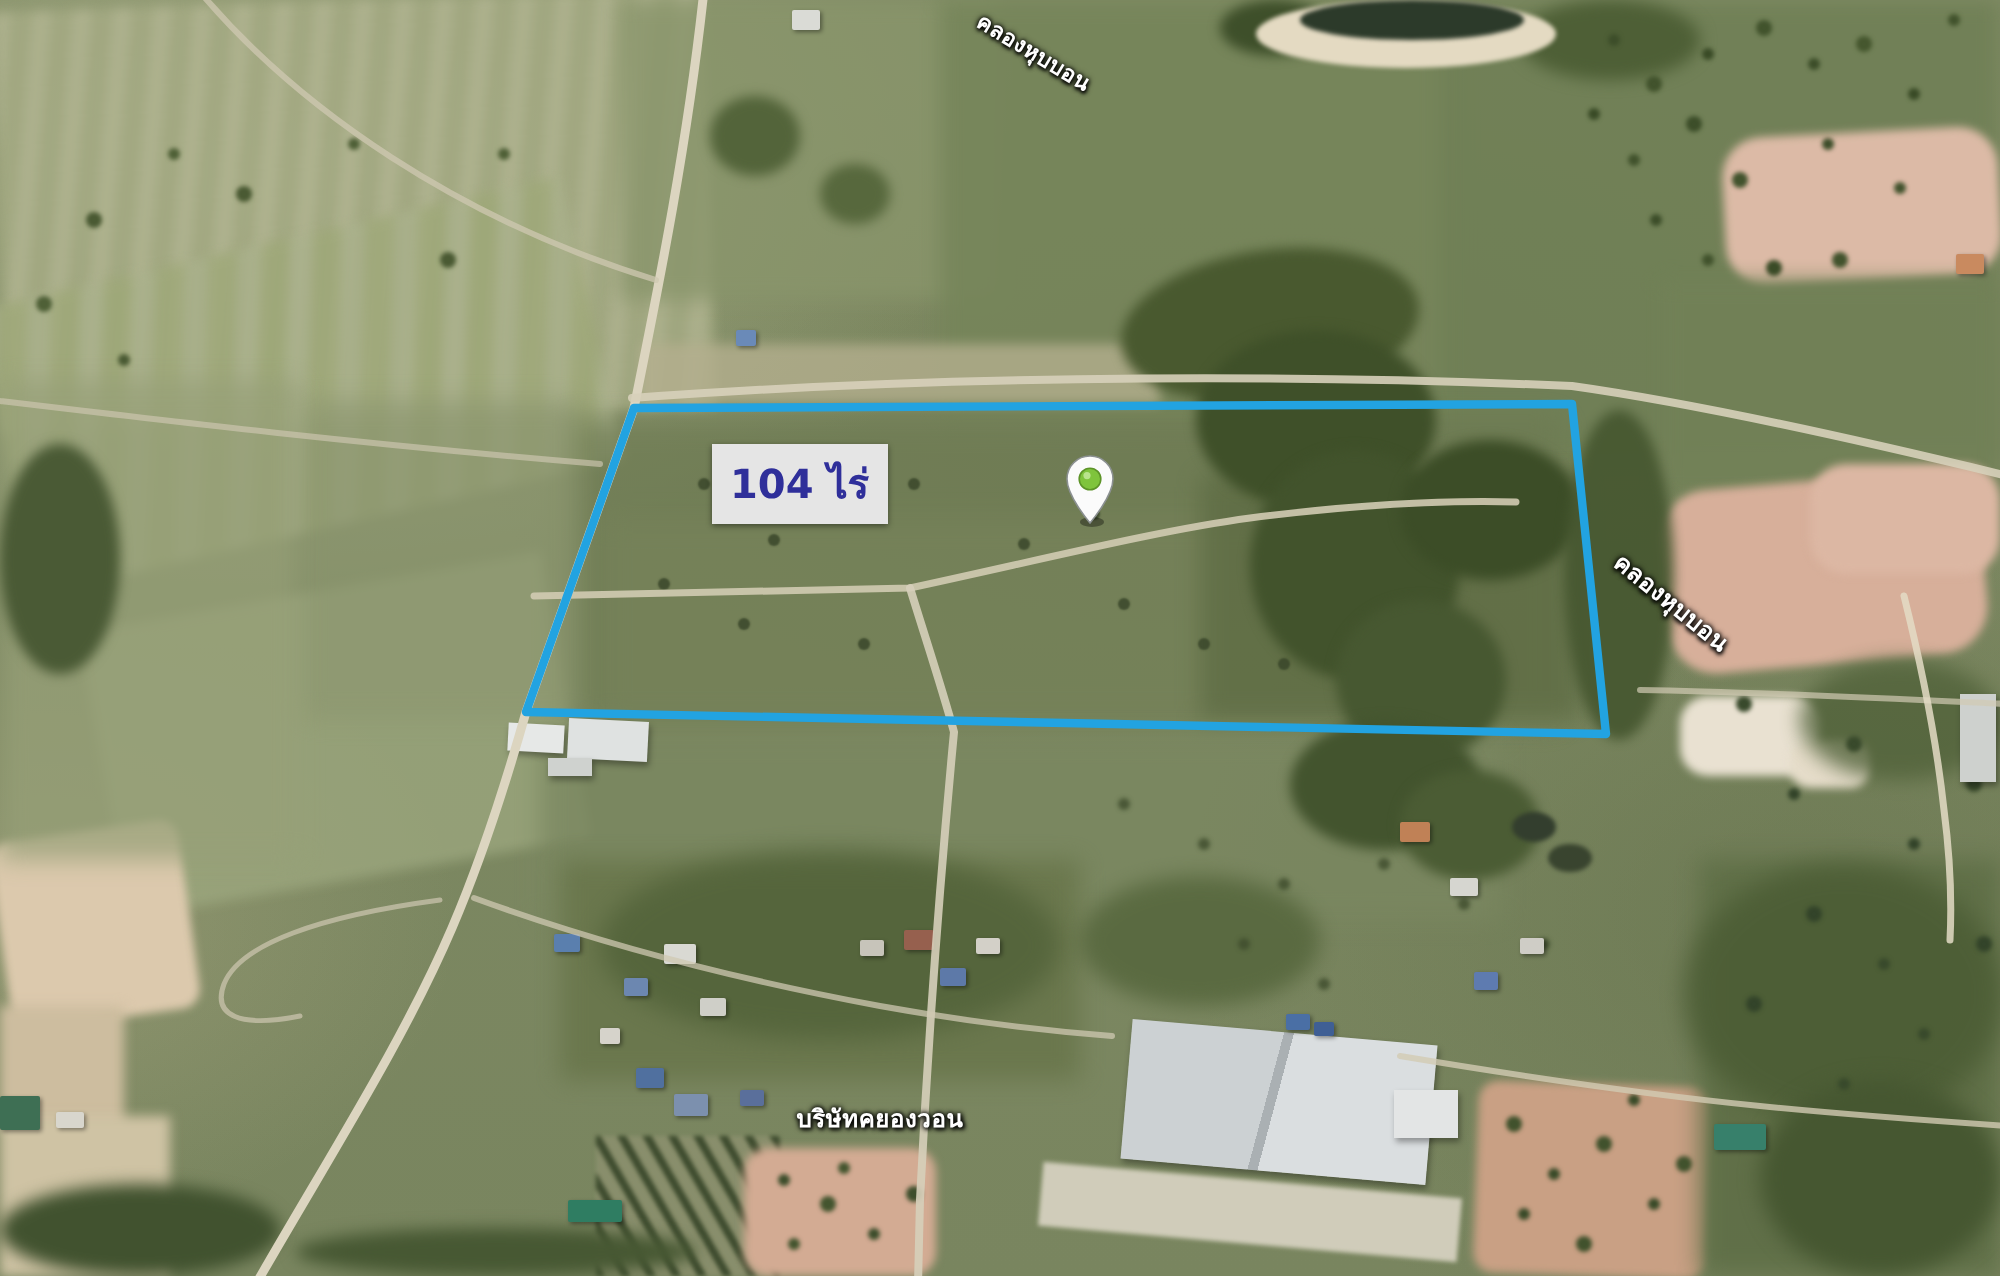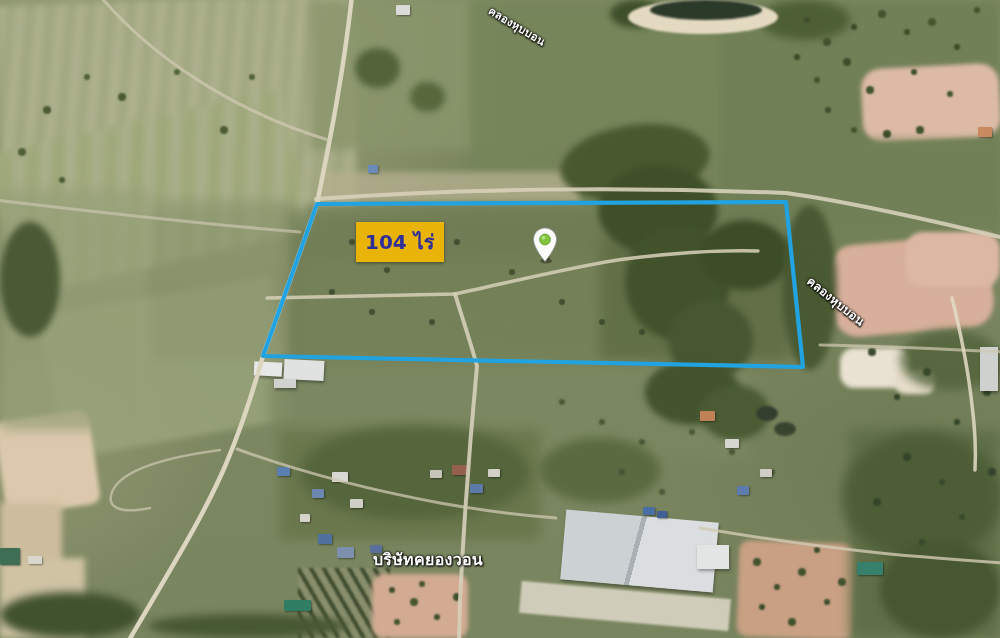--- a/index.html
+++ b/index.html
@@ -17,22 +17,22 @@
   .t{border-radius:50%;filter:blur(3px);}
   .b{box-shadow:1px 2px 3px rgba(0,0,0,.35);}
   .h{box-shadow:1px 1px 2px rgba(0,0,0,.4);border-radius:1px;}
   .pond{border-radius:50%;filter:blur(1px);}
   .spk{width:4px;height:4px;border-radius:50%;background:transparent;left:0;top:0;}
   svg.overlay{position:absolute;left:0;top:0;}
   .map-label{position:absolute;color:#fff;font-weight:bold;white-space:nowrap;
     text-shadow:0 0 2px #000,0 0 3px #000,1px 1px 2px rgba(0,0,0,.95);letter-spacing:.3px;}
   .canal-top{left:517px;top:26px;font-size:11px;transform:translate(-50%,-50%) rotate(31deg);}
   .canal-right{left:836px;top:301px;font-size:12px;transform:translate(-50%,-50%) rotate(39deg);}
-  .company{left:428px;top:559px;font-size:16px;transform:translate(-50%,-50%);}
-  .parcel-label{position:absolute;left:356px;top:222px;background:#eab308;color:#2f2f9a;
+  .company{left:440px;top:559px;font-size:12px;transform:translate(-50%,-50%);}
+  .parcel-label{position:absolute;left:356px;top:222px;background:#e5e5e5;color:#2f2f9a;
     font-size:20px;font-weight:bold;padding:4px 9px;box-shadow:0 1px 3px rgba(0,0,0,.45);}
 </style>
 </head>
 <body>
 
 <div class="stage">
 
   <div class="base"></div>
 
   <div class="p" style="left:0;top:0;width:355px;height:210px;background:repeating-linear-gradient(97deg,#b2b592 0 9px,#a4aa83 9px 20px);opacity:.85;transform:rotate(-2deg);"></div>

